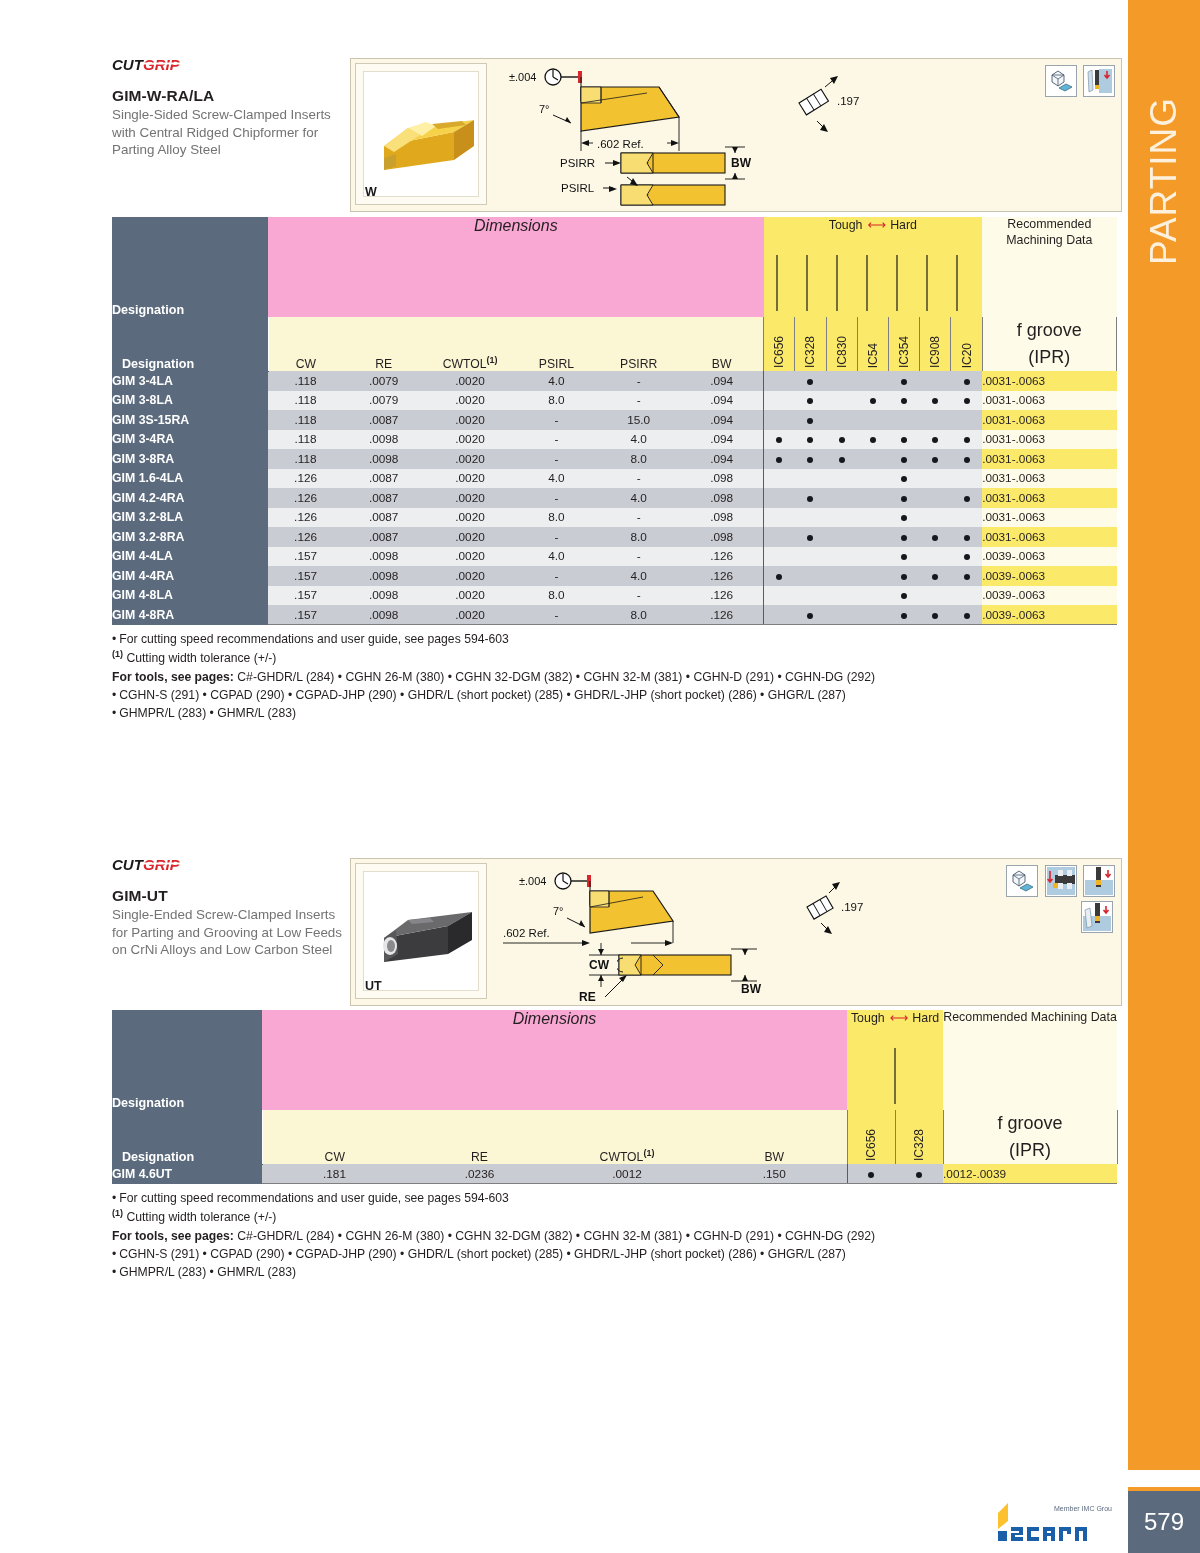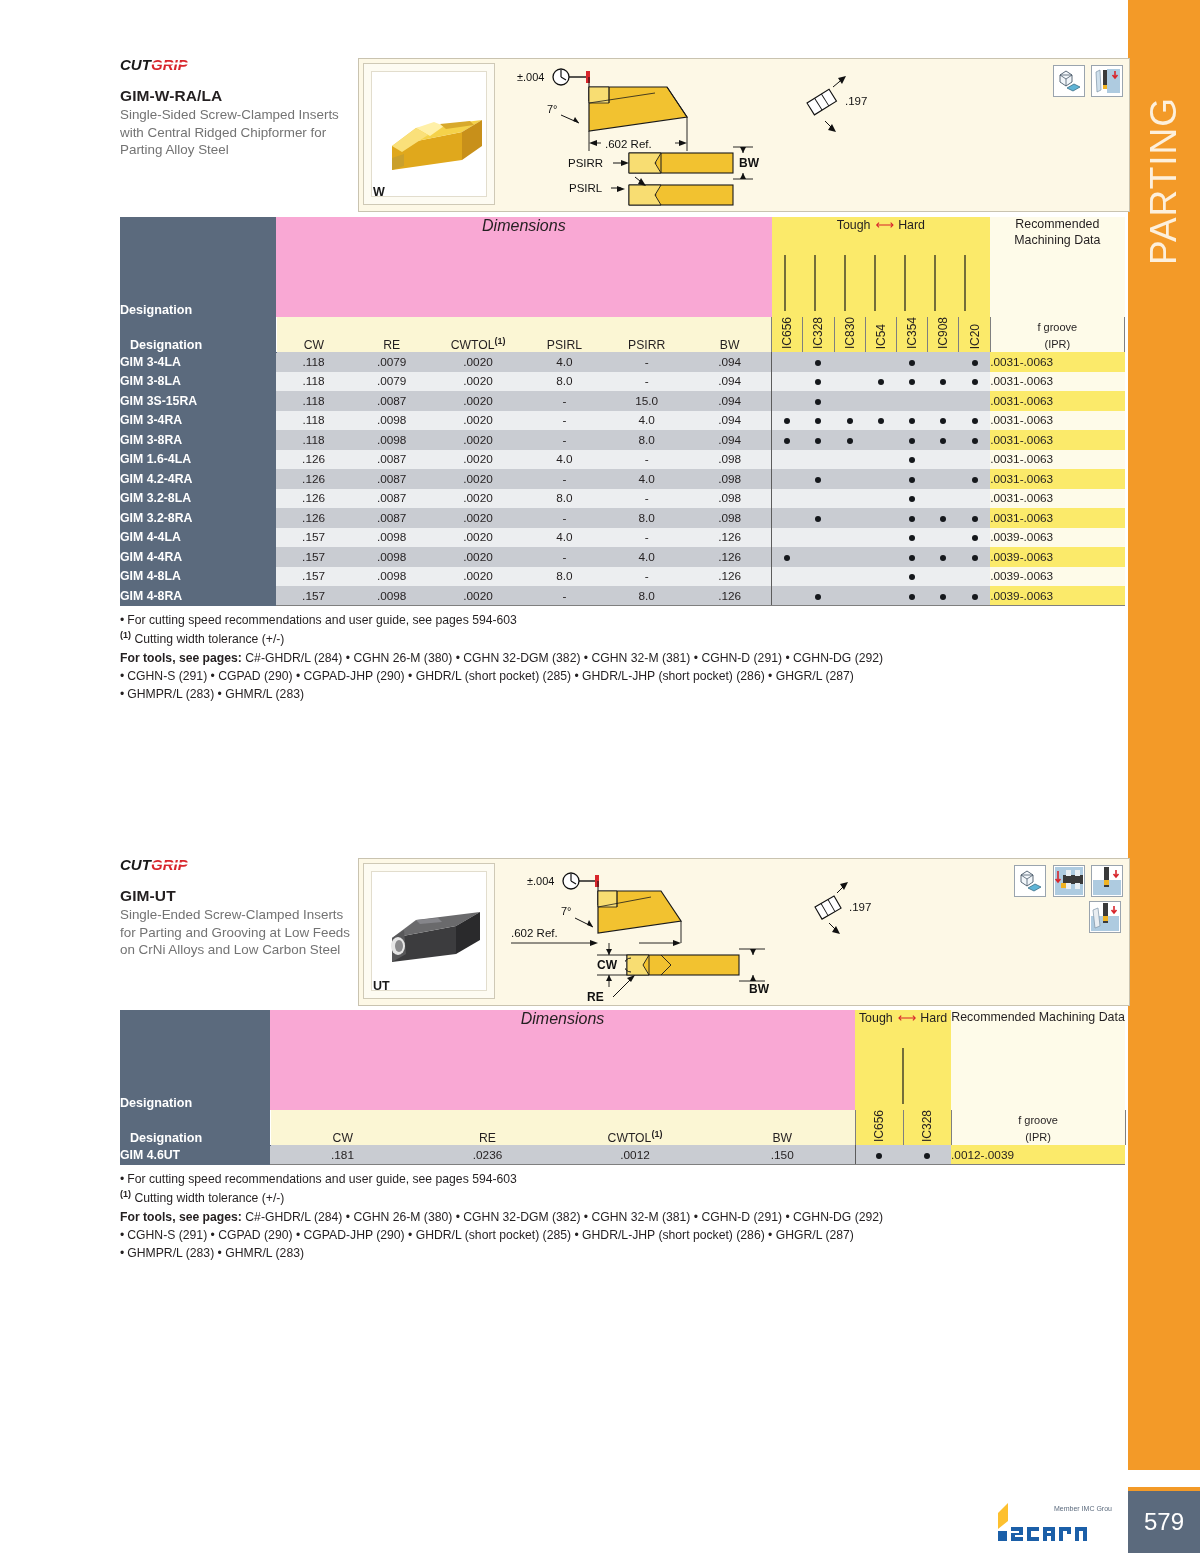--- a/index.html
+++ b/index.html
@@ -34,21 +34,21 @@
   }
   .page-num::before{
     content:""; position:absolute; left:0; top:-4px; width:100%; height:4px;
     background:#f39a28;
   }
   .iscar-logo{
     position:absolute; right:88px; bottom:8px; width:120px; height:48px;
   }
 
   
-  .section{ position:absolute; left:120px; width:1010px; }
+  .section{ position:absolute; left:112px; width:1010px; }
   #sec1{ top:55px; }
   #sec2{ top:855px; }
 
   .sec-head{ position:relative; height:162px; }
 
   .cutgrip{ height:20px; margin-bottom:12px; }
   .cutgrip svg{ display:block; }
 
   .sec-title{
     font-size:15.5px; font-weight:bold; letter-spacing:.1px;
@@ -132,21 +132,21 @@
   .subhdr td.grade{
     background:#fbea6a; position:relative;
     border-left:1px solid #7f7f7f;
   }
   .subhdr td.grade span{
     writing-mode:vertical-rl; transform:rotate(180deg);
     font-size:12px; display:inline-block; white-space:nowrap;
   }
   .subhdr td.rec{
     background:#fefbe9; border-left:1px solid #7f7f7f;
-    border-right:1px solid #7f7f7f; font-size:11px;margin-top:20px;
+    border-right:1px solid #7f7f7f; font-size:18px;margin-top:20px;
   }
   .subhdr td.desig-cell{
     background:#5b6a7d; color:#fff; font-weight:bold; text-align:left;
     padding-left:10px; font-size:12.6px; border-left:0;
     border-bottom:1px solid #5b6a7d;
     border-right:1px solid #ffffff;
   }
   .rec-two-line{ line-height:1.5; }
 
   tbody tr td{ height:19.5px; }

